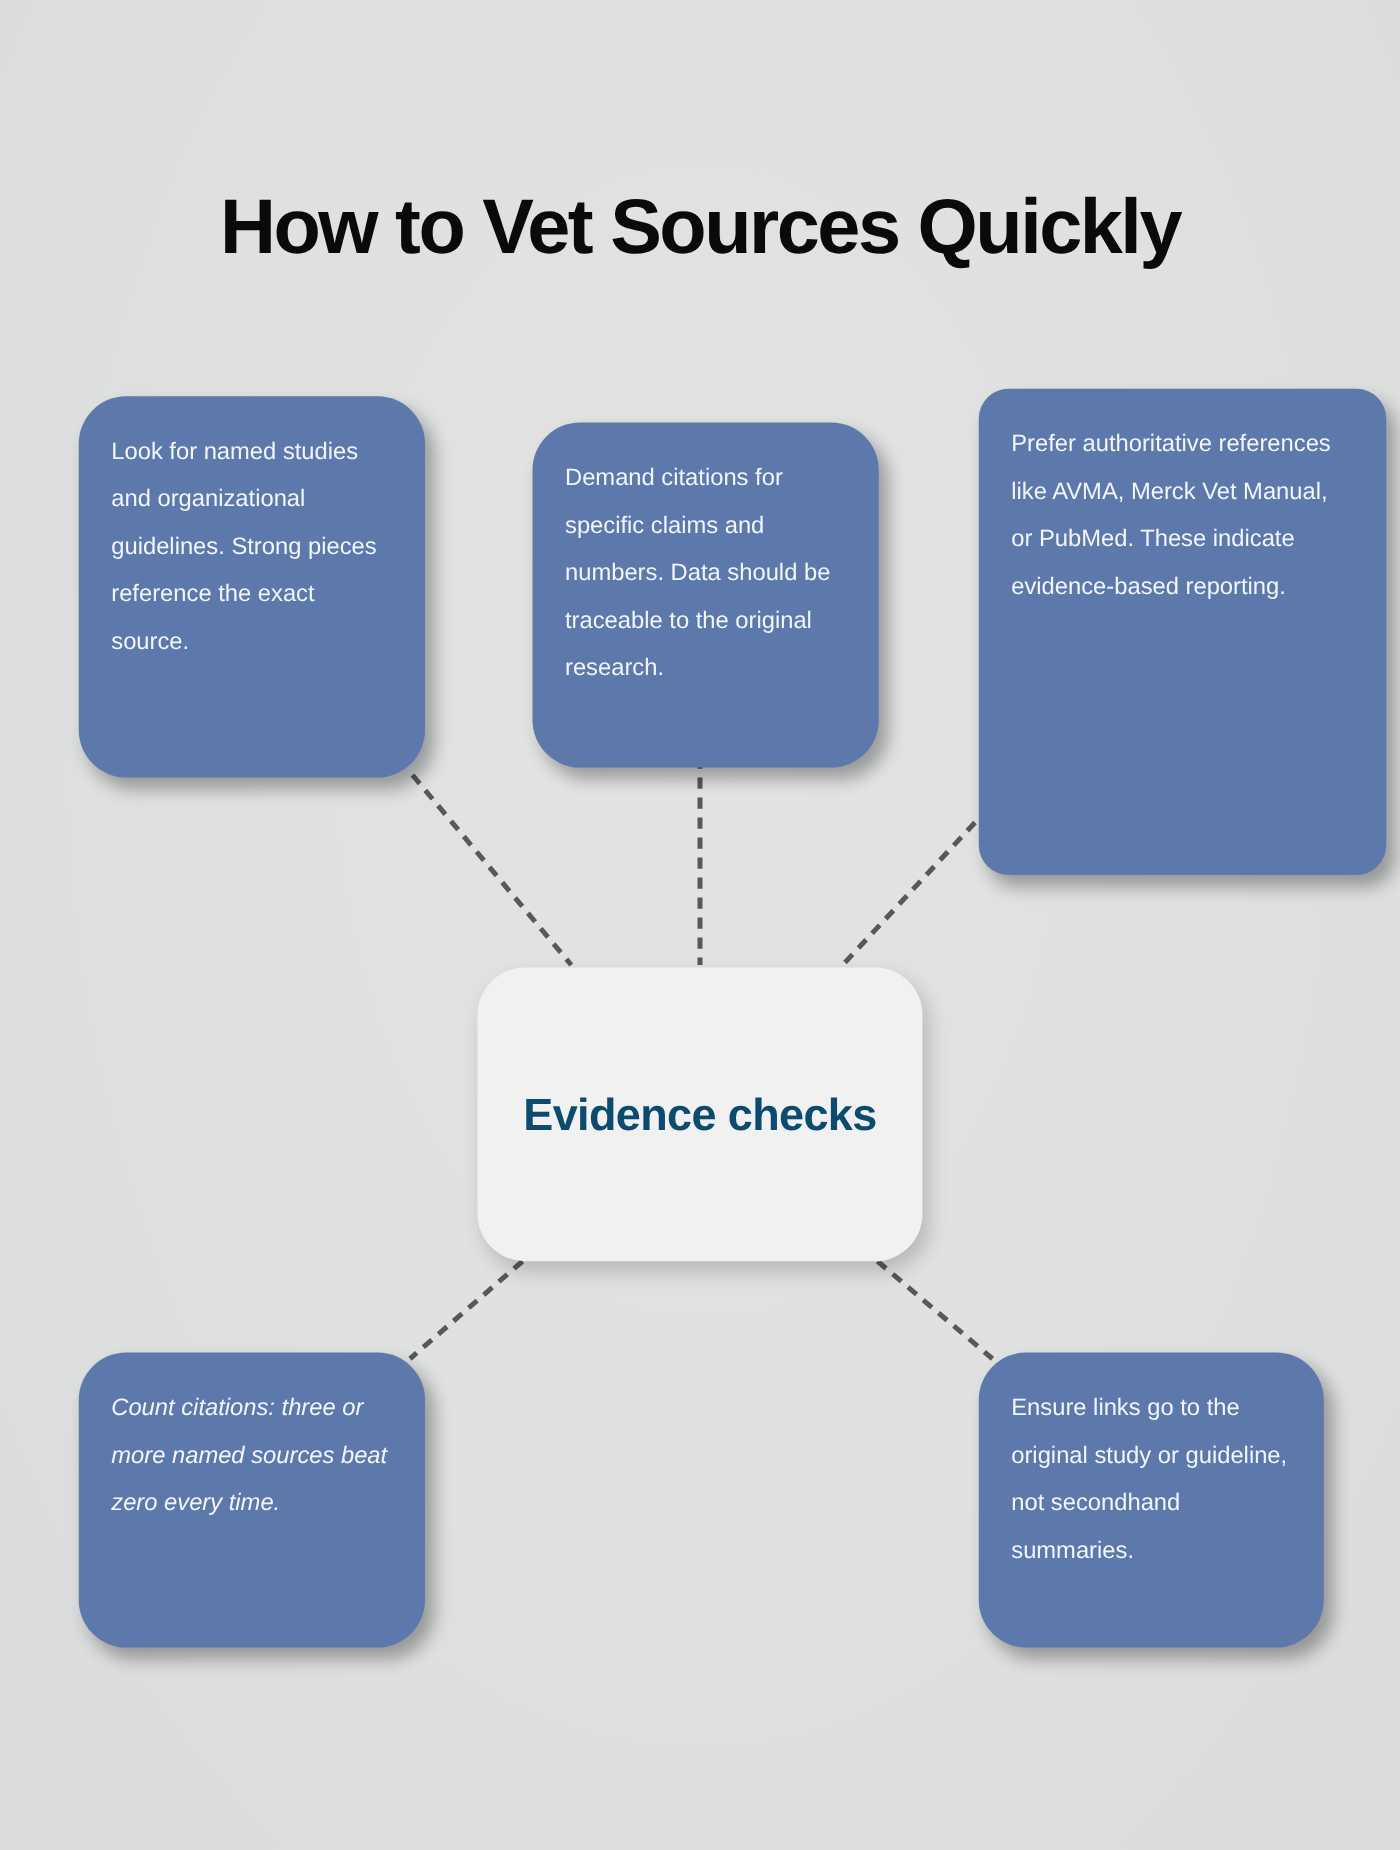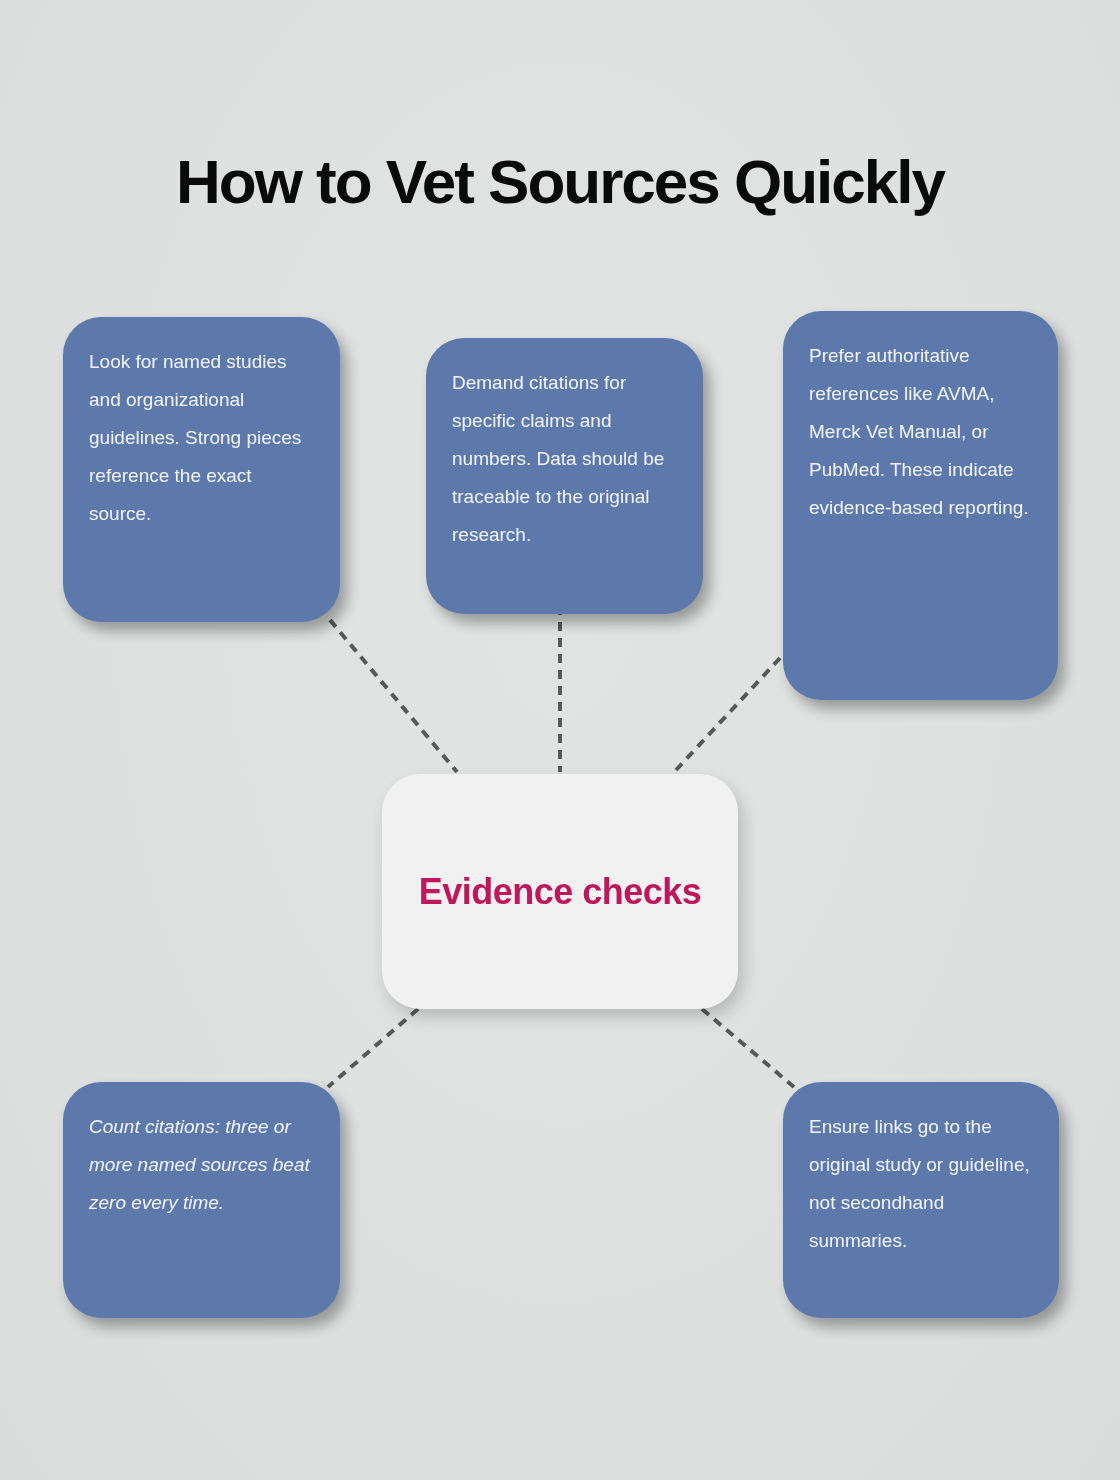--- a/index.html
+++ b/index.html
@@ -41,21 +41,21 @@
     background: #5d79ac;
     border-radius: 38px;
     padding: 26px 26px;
     color: #f2f5f9;
     font-size: 19px;
     line-height: 38px;
     box-shadow: 7px 9px 14px rgba(0, 0, 0, 0.32);
   }
   .n-tl { left: 63px;  top: 317px;  width: 277px; height: 305px; }
   .n-tm { left: 426px; top: 314px;  width: 277px; height: 276px; margin-top: 24px; }
-  .n-tr { left: 783px; top: 311px;  width: 275px; height: 389px; }
+  .n-tr { left: 783px; top: 311px;  width: 326px; height: 389px; border-radius: 24px; }
   .n-bl { left: 63px;  top: 1082px; width: 277px; height: 236px; }
   .n-br { left: 783px; top: 1082px; width: 276px; height: 236px; }
   .center-node {
     position: absolute;
     left: 382px;
     top: 774px;
     width: 356px;
     height: 235px;
     box-sizing: border-box;
     background: #f0f1f0;
@@ -93,21 +93,21 @@
 
   <div class="node n-tm" style="background: rgb(93, 121, 172); color: rgb(242, 245, 249);">
     <span>Demand citations for specific claims and numbers. Data should be traceable to the original research.</span>
   </div>
 
   <div class="node n-tr" style="background: rgb(93, 121, 172); color: rgb(242, 245, 249);">
     <span>Prefer authoritative references like AVMA, Merck Vet Manual, or PubMed. These indicate evidence-based reporting.</span>
   </div>
 
   <div class="center-node" style="background: rgb(240, 241, 240);">
-    <span class="label" style="color: #be185d;">Evidence checks</span>
+    <span class="label" style="color: #0c4a6e;">Evidence checks</span>
   </div>
 
   <div class="node n-bl" style="background: rgb(93, 121, 172); color: rgb(242, 245, 249); font-style: italic;">
     <span>Count citations: three or more named sources beat zero every time.</span>
   </div>
 
   <div class="node n-br" style="background: rgb(93, 121, 172); color: rgb(242, 245, 249);">
     <span>Ensure links go to the original study or guideline, not secondhand summaries.</span>
   </div>
 

